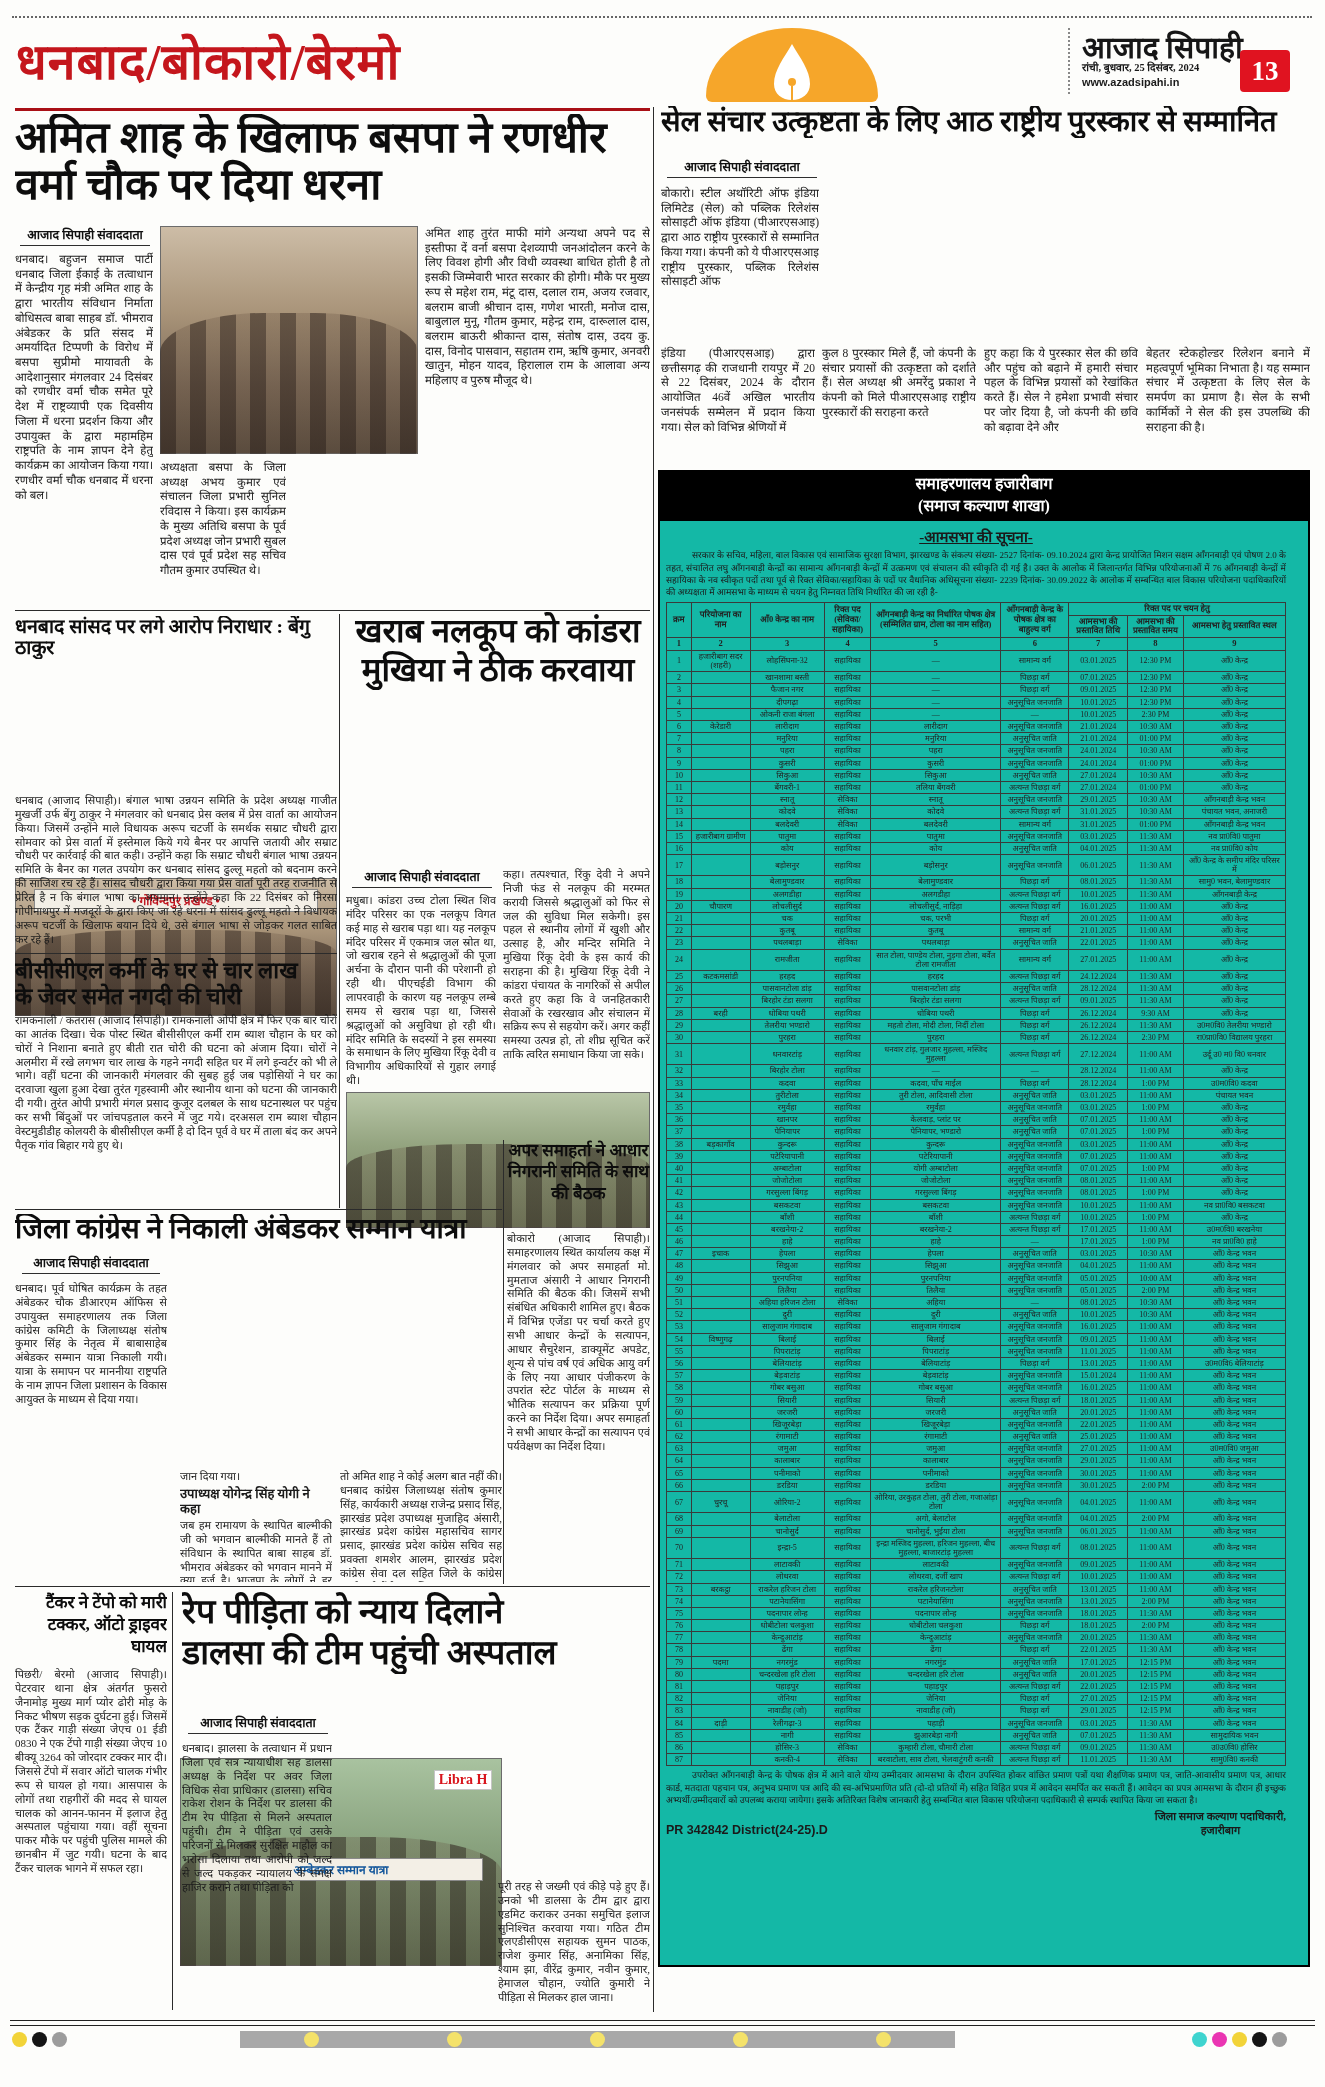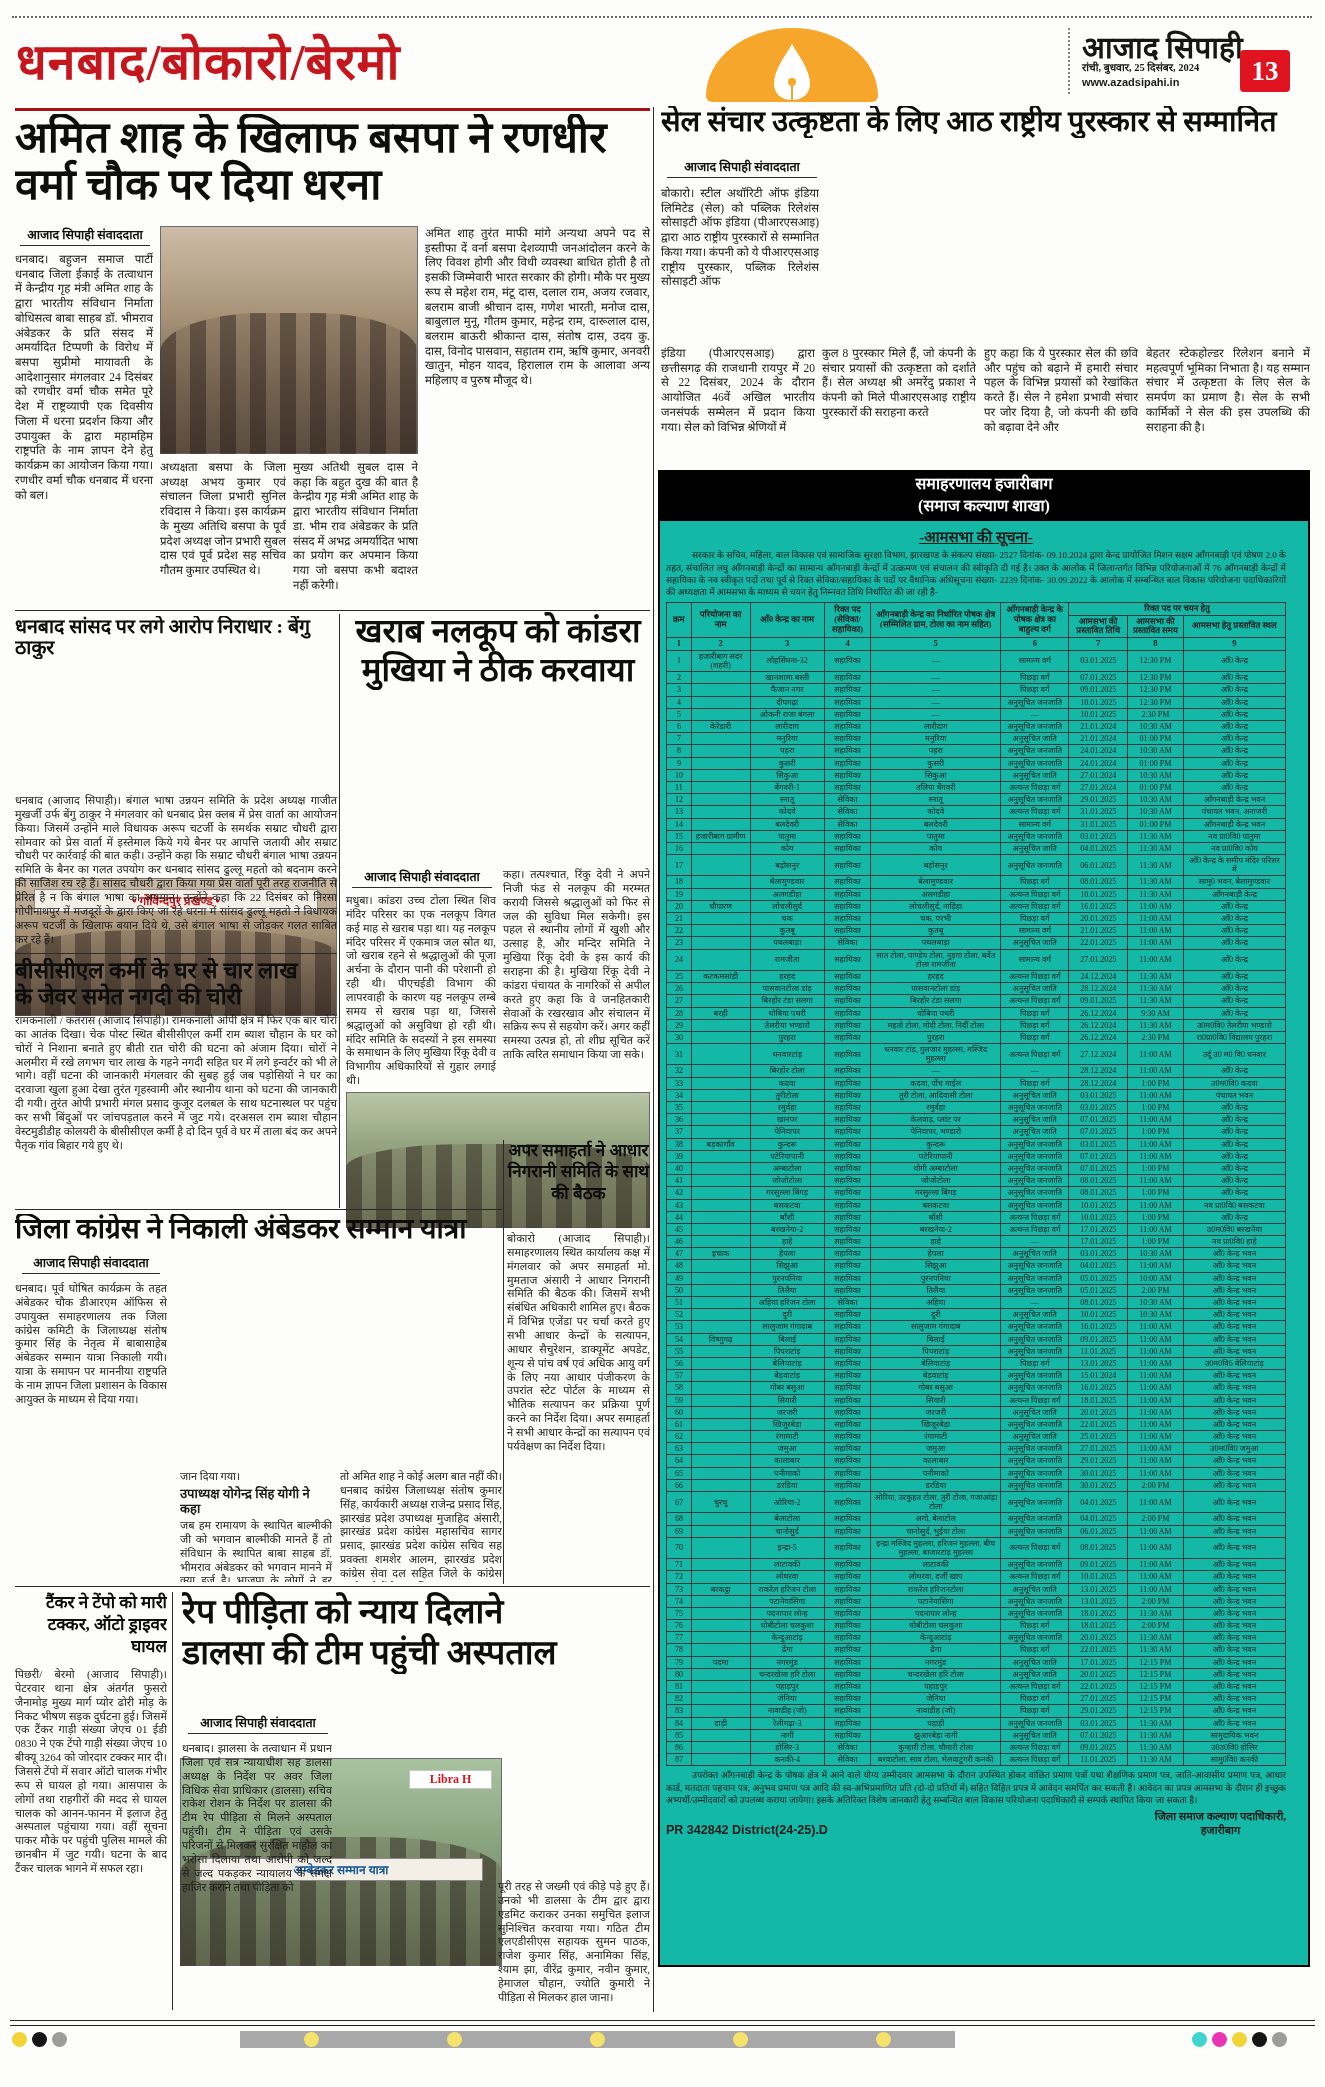--- a/index.html
+++ b/index.html
@@ -68,21 +68,20 @@
 
   <div class="abs redrule" style="left:15px;top:108px;width:635px;"></div>
 
   <div class="abs hl" style="left:15px;top:114px;width:635px;font-size:43px;">अमित शाह के खिलाफ बसपा ने रणधीर वर्मा चौक पर दिया धरना</div>
   <div class="abs byline" style="left:20px;top:226px;width:130px;">आजाद सिपाही संवाददाता</div>
   <div class="abs news" style="left:15px;top:252px;width:138px;height:352px;">धनबाद। बहुजन समाज पार्टी धनबाद जिला ईकाई के तत्वाधान में केन्द्रीय गृह मंत्री अमित शाह के द्वारा भारतीय संविधान निर्माता बोधिसत्व बाबा साहब डॉ. भीमराव अंबेडकर के प्रति संसद में अमर्यादित टिप्पणी के विरोध में बसपा सुप्रीमो मायावती के आदेशानुसार मंगलवार 24 दिसंबर को रणधीर वर्मा चौक समेत पूरे देश में राष्ट्रव्यापी एक दिवसीय जिला में धरना प्रदर्शन किया और उपायुक्त के द्वारा महामहिम राष्ट्रपति के नाम ज्ञापन देने हेतु कार्यक्रम का आयोजन किया गया। रणधीर वर्मा चौक धनबाद में धरना को बल।</div>
   <div class="abs photo" style="left:160px;top:226px;width:258px;height:228px;">
     <div class="crowd"></div>
   </div>
   <div class="abs news" style="left:160px;top:460px;width:126px;height:146px;">अध्यक्षता बसपा के जिला अध्यक्ष अभय कुमार एवं संचालन जिला प्रभारी सुनिल रविदास ने किया। इस कार्यक्रम के मुख्य अतिथि बसपा के पूर्व प्रदेश अध्यक्ष जोन प्रभारी सुबल दास एवं पूर्व प्रदेश सह सचिव गौतम कुमार उपस्थित थे।</div>
-  <div class="abs news" style="left:293px;top:460px;width:125px;height:146px;">मुख्य अतिथी सुबल दास ने कहा कि बहुत दुख की बात है केन्द्रीय गृह मंत्री अमित शाह के द्वारा भारतीय संविधान निर्माता डा. भीम राव अंबेडकर के प्रति संसद में अभद्र अमर्यादित भाषा का प्रयोग कर अपमान किया गया जो बसपा कभी बदाश्त नहीं करेगी।</div>
   <div class="abs news" style="left:425px;top:226px;width:225px;height:380px;">अमित शाह तुरंत माफी मांगे अन्यथा अपने पद से इस्तीफा दें वर्ना बसपा देशव्यापी जनआंदोलन करने के लिए विवश होगी और विधी व्यवस्था बाधित होती है तो इसकी जिम्मेवारी भारत सरकार की होगी। मौके पर मुख्य रूप से महेश राम, मंटू दास, दलाल राम, अजय रजवार, बलराम बाजी श्रीचान दास, गणेश भारती, मनोज दास, बाबुलाल मुनू, गौतम कुमार, महेन्द्र राम, दारूलाल दास, बलराम बाऊरी श्रीकान्त दास, संतोष दास, उदय कु. दास, विनोद पासवान, सहातम राम, ऋषि कुमार, अनवरी खातुन, मोहन यादव, हिरालाल राम के आलावा अन्य महिलाए व पुरुष मौजूद थे।</div>
 
   <div class="abs hline" style="left:15px;top:610px;width:635px;"></div>
 
   <div class="abs hl" style="left:15px;top:616px;width:322px;font-size:19.5px;">धनबाद सांसद पर लगे आरोप निराधार : बेंगु ठाकुर</div>
   <div class="abs photo" style="left:15px;top:650px;width:322px;height:138px;">
     <div class="banner">• गोविन्दपुर प्रखण्ड •</div>
     <div class="crowd"></div>
   </div>
   <div class="abs news-sm" style="left:15px;top:794px;width:322px;height:156px;">धनबाद (आजाद सिपाही)। बंगाल भाषा उन्नयन समिति के प्रदेश अध्यक्ष गाजीत मुखर्जी उर्फ बेंगु ठाकुर ने मंगलवार को धनबाद प्रेस क्लब में प्रेस वार्ता का आयोजन किया। जिसमें उन्होंने माले विधायक अरूप चटर्जी के समर्थक सम्राट चौधरी द्वारा सोमवार को प्रेस वार्ता में इस्तेमाल किये गये बैनर पर आपत्ति जतायी और सम्राट चौधरी पर कार्रवाई की बात कही। उन्होंने कहा कि सम्राट चौधरी बंगाल भाषा उन्नयन समिति के बैनर का गलत उपयोग कर धनबाद सांसद ढुल्लू महतो को बदनाम करने की साजिश रच रहे हैं। सांसद चौधरी द्वारा किया गया प्रेस वार्ता पूरी तरह राजनीति से प्रेरित है न कि बंगाल भाषा का अपमान। उन्होंने कहा कि 22 दिसंबर को निरसा गोपीनाथपुर में मजदूरों के द्वारा किए जा रहे धरना में सांसद ढुल्लू महतो ने विधायक अरूप चटर्जी के खिलाफ बयान दिये थे, उसे बंगाल भाषा से जोड़कर गलत साबित कर रहे हैं।</div>
@@ -108,21 +107,21 @@
   <div class="abs news-sm" style="left:15px;top:1014px;width:322px;height:192px;">रामकनाली / कतरास (आजाद सिपाही)। रामकनाली ओपी क्षेत्र में फिर एक बार चोरों का आतंक दिखा। चेक पोस्ट स्थित बीसीसीएल कर्मी राम ब्याश चौहान के घर को चोरों ने निशाना बनाते हुए बीती रात चोरी की घटना को अंजाम दिया। चोरों ने अलमीरा में रखे लगभग चार लाख के गहने नगदी सहित घर में लगे इन्वर्टर को भी ले भागे। वहीं घटना की जानकारी मंगलवार की सुबह हुई जब पड़ोसियों ने घर का दरवाजा खुला हुआ देखा तुरंत गृहस्वामी और स्थानीय थाना को घटना की जानकारी दी गयी। तुरंत ओपी प्रभारी मंगल प्रसाद कुजूर दलबल के साथ घटनास्थल पर पहुंच कर सभी बिंदुओं पर जांचपड़ताल करने में जुट गये। दरअसल राम ब्याश चौहान वेस्टमुडीडीह कोलयरी के बीसीसीएल कर्मी है दो दिन पूर्व वे घर में ताला बंद कर अपने पैतृक गांव बिहार गये हुए थे।</div>
 
   <div class="abs hline" style="left:15px;top:1209px;width:487px;"></div>
 
   <div class="abs hl" style="left:15px;top:1214px;width:488px;font-size:28px;">जिला कांग्रेस ने निकाली अंबेडकर सम्मान यात्रा</div>
   <div class="abs byline" style="left:22px;top:1254px;width:138px;">आजाद सिपाही संवाददाता</div>
   <div class="abs news-sm" style="left:15px;top:1282px;width:152px;height:300px;">धनबाद। पूर्व घोषित कार्यक्रम के तहत अंबेडकर चौक डीआरएम ऑफिस से उपायुक्त समाहरणालय तक जिला कांग्रेस कमिटी के जिलाध्यक्ष संतोष कुमार सिंह के नेतृत्व में बाबासाहेब अंबेडकर सम्मान यात्रा निकाली गयी। यात्रा के समापन पर माननीया राष्ट्रपति के नाम ज्ञापन जिला प्रशासन के विकास आयुक्त के माध्यम से दिया गया।</div>
   <div class="abs photo" style="left:180px;top:1256px;width:322px;height:208px;background:linear-gradient(180deg,#a9c3a0 0%,#87a07c 45%,#5d6e52 100%);">
     <div class="crowd"></div>
     <div class="banner" style="top:48%;color:#14579b;">अम्बेडकर सम्मान यात्रा</div>
-    <div style="position:absolute;right:3%;top:6%;background:#fff;color:#d8141c;font-weight:700;font-size:12px;padding:1px 20px;border:1px solid #c5c5c5;">Libra H</div>
+    <div style="position:absolute;right:3%;top:6%;background:#fff;color:#d8141c;font-weight:700;font-size:14px;padding:1px 4px;border:1px solid #c5c5c5;">Libra H</div>
   </div>
   <div class="abs" style="left:180px;top:1470px;width:152px;height:112px;overflow:hidden;">
     <div class="news-sm">जान दिया गया।</div>
     <div class="subhead">उपाध्यक्ष योगेन्द्र सिंह योगी ने कहा</div>
     <div class="news-sm">जब हम रामायण के स्थापित बाल्मीकी जी को भगवान बाल्मीकी मानते हैं तो संविधान के स्थापित बाबा साहब डॉ. भीमराव अंबेडकर को भगवान मानने में क्या हर्ज है। भाजपा के लोगों ने हर जगह मोदी का घर मोदी के मंदिर बनाकर भगवान का अपमान किया</div>
   </div>
   <div class="abs news-sm" style="left:340px;top:1470px;width:162px;height:112px;">तो अमित शाह ने कोई अलग बात नहीं की। धनबाद कांग्रेस जिलाध्यक्ष संतोष कुमार सिंह, कार्यकारी अध्यक्ष राजेन्द्र प्रसाद सिंह, झारखंड प्रदेश उपाध्यक्ष मुजाहिद अंसारी, झारखंड प्रदेश कांग्रेस महासचिव सागर प्रसाद, झारखंड प्रदेश कांग्रेस सचिव सह प्रवक्ता शमशेर आलम, झारखंड प्रदेश कांग्रेस सेवा दल सहित जिले के कांग्रेस कार्यकर्ताओं ने भाग लिया।</div>
 
   <div class="abs vline" style="left:503px;top:1140px;height:444px;"></div>
   <div class="abs hl" style="left:507px;top:1140px;width:143px;font-size:17px;text-align:center;line-height:1.25;">अपर समाहर्ता ने आधार निगरानी समिति के साथ की बैठक</div>

